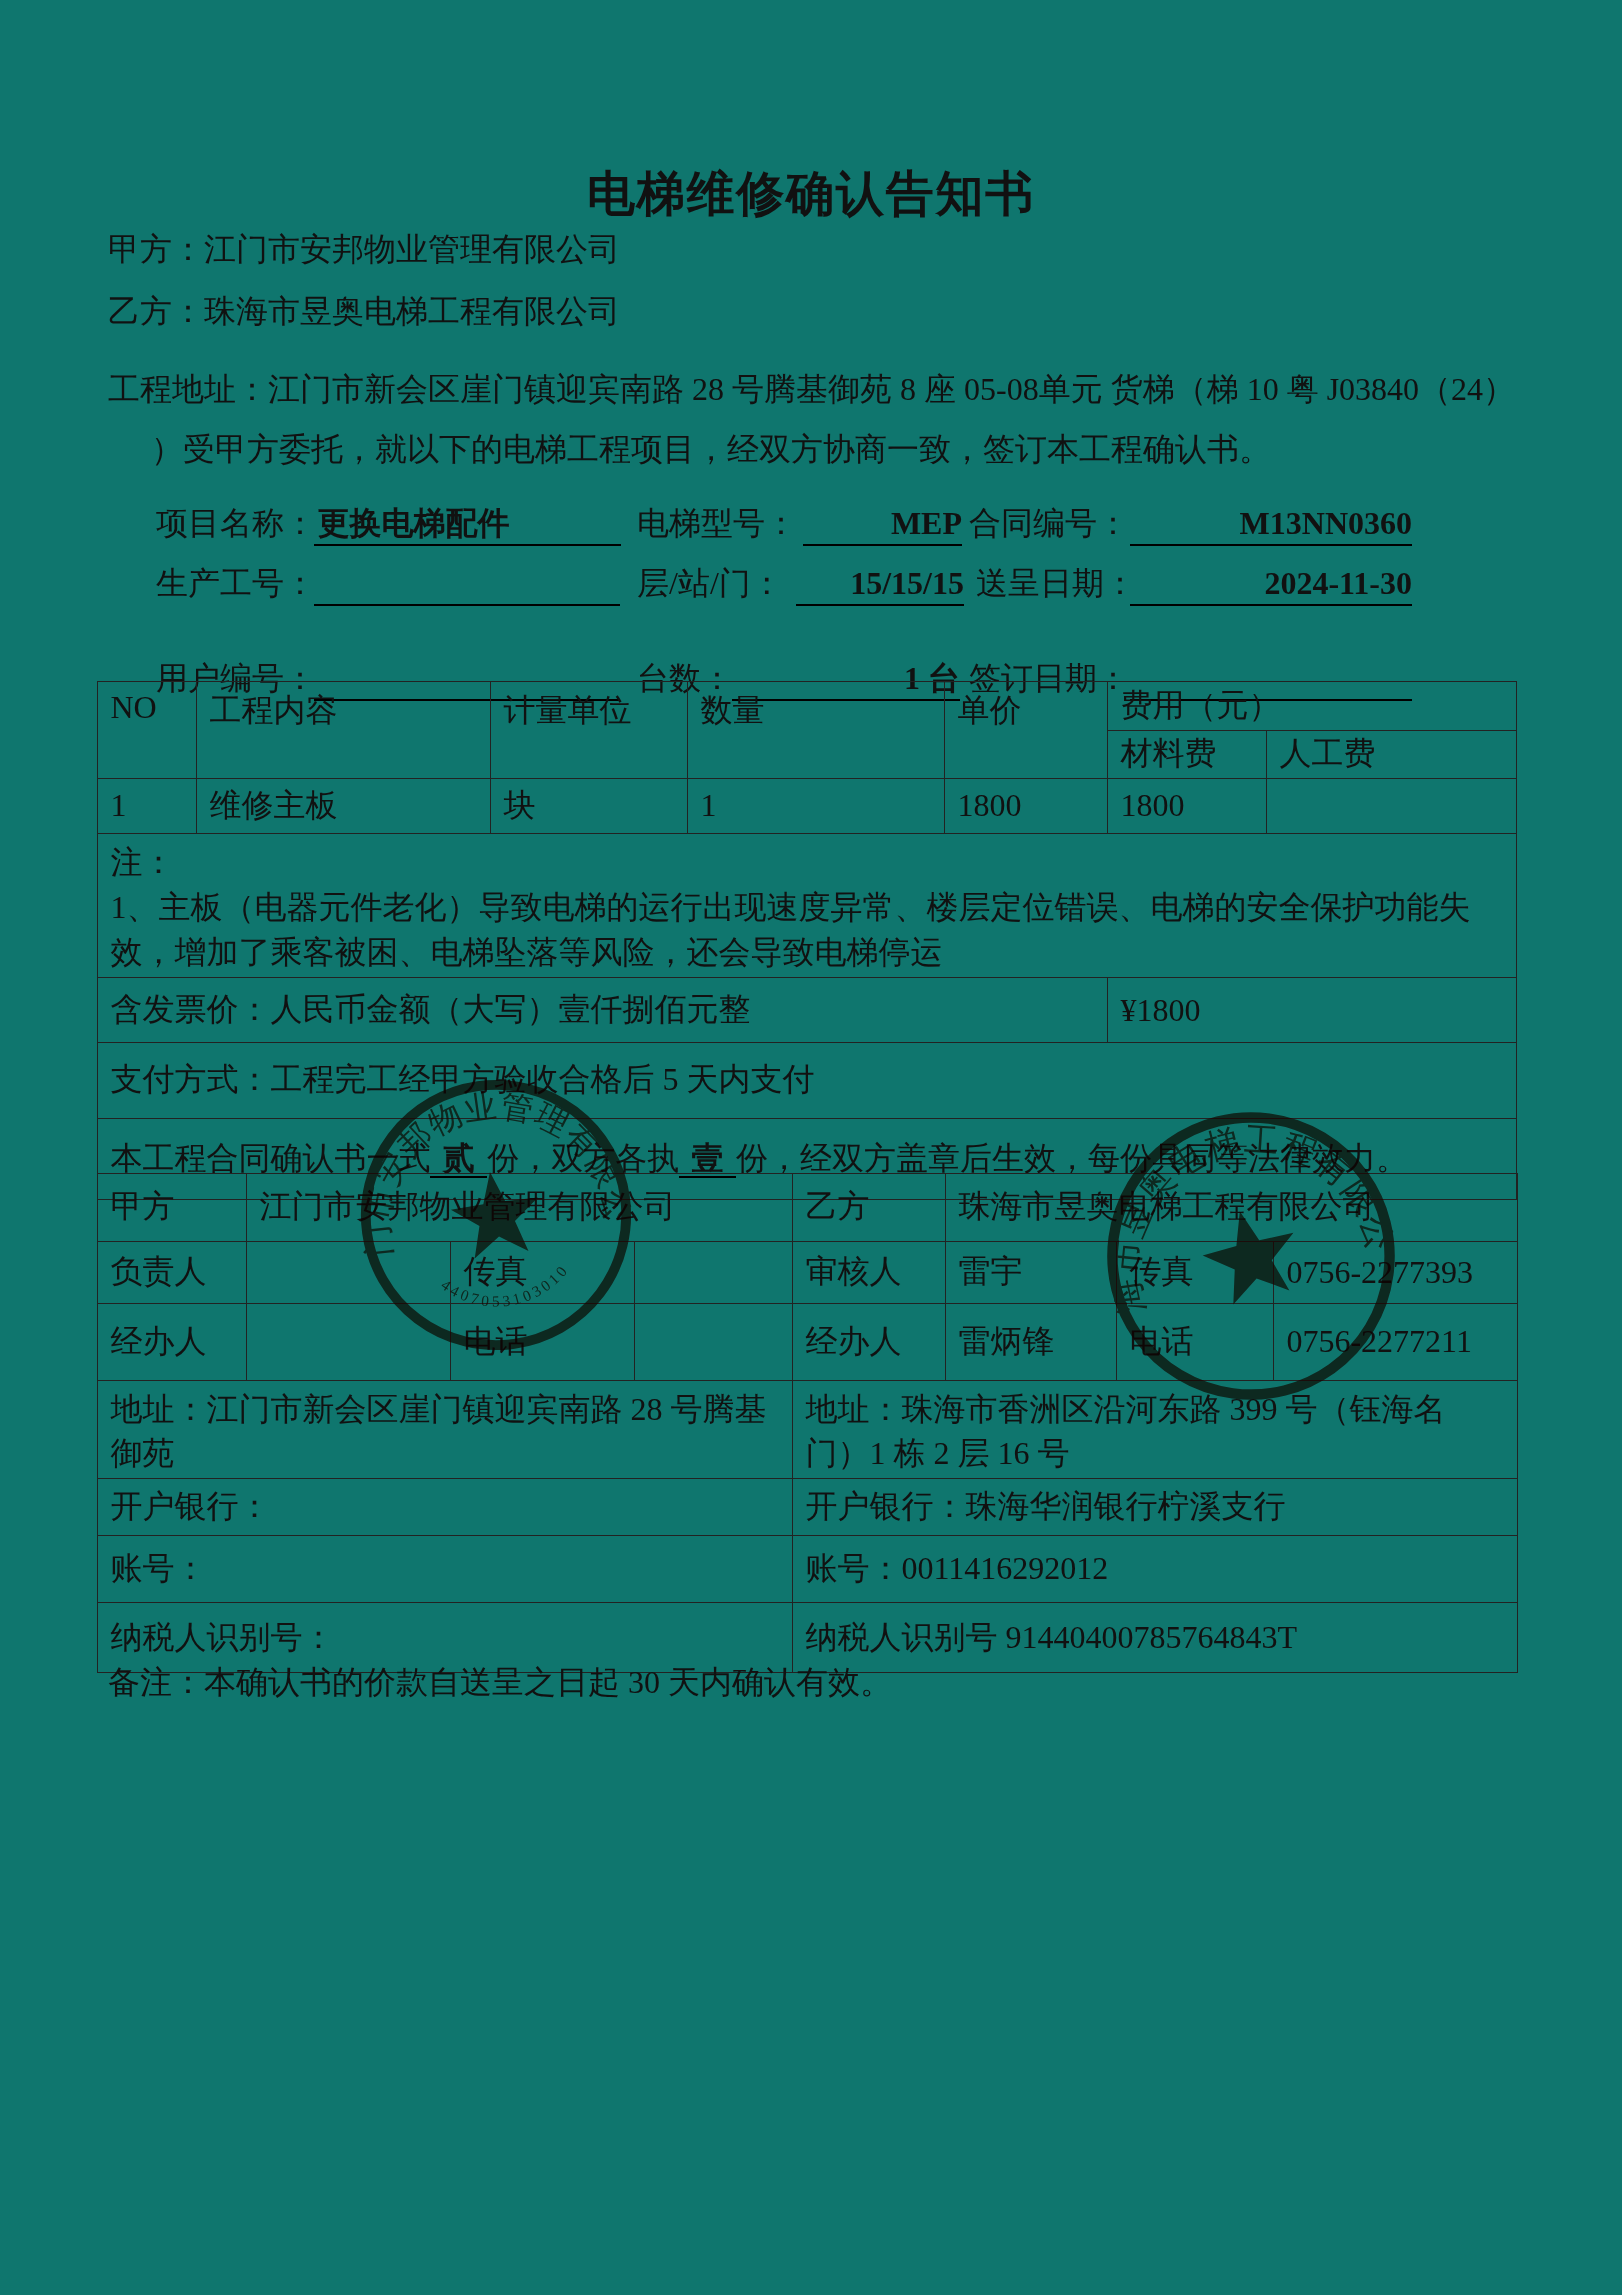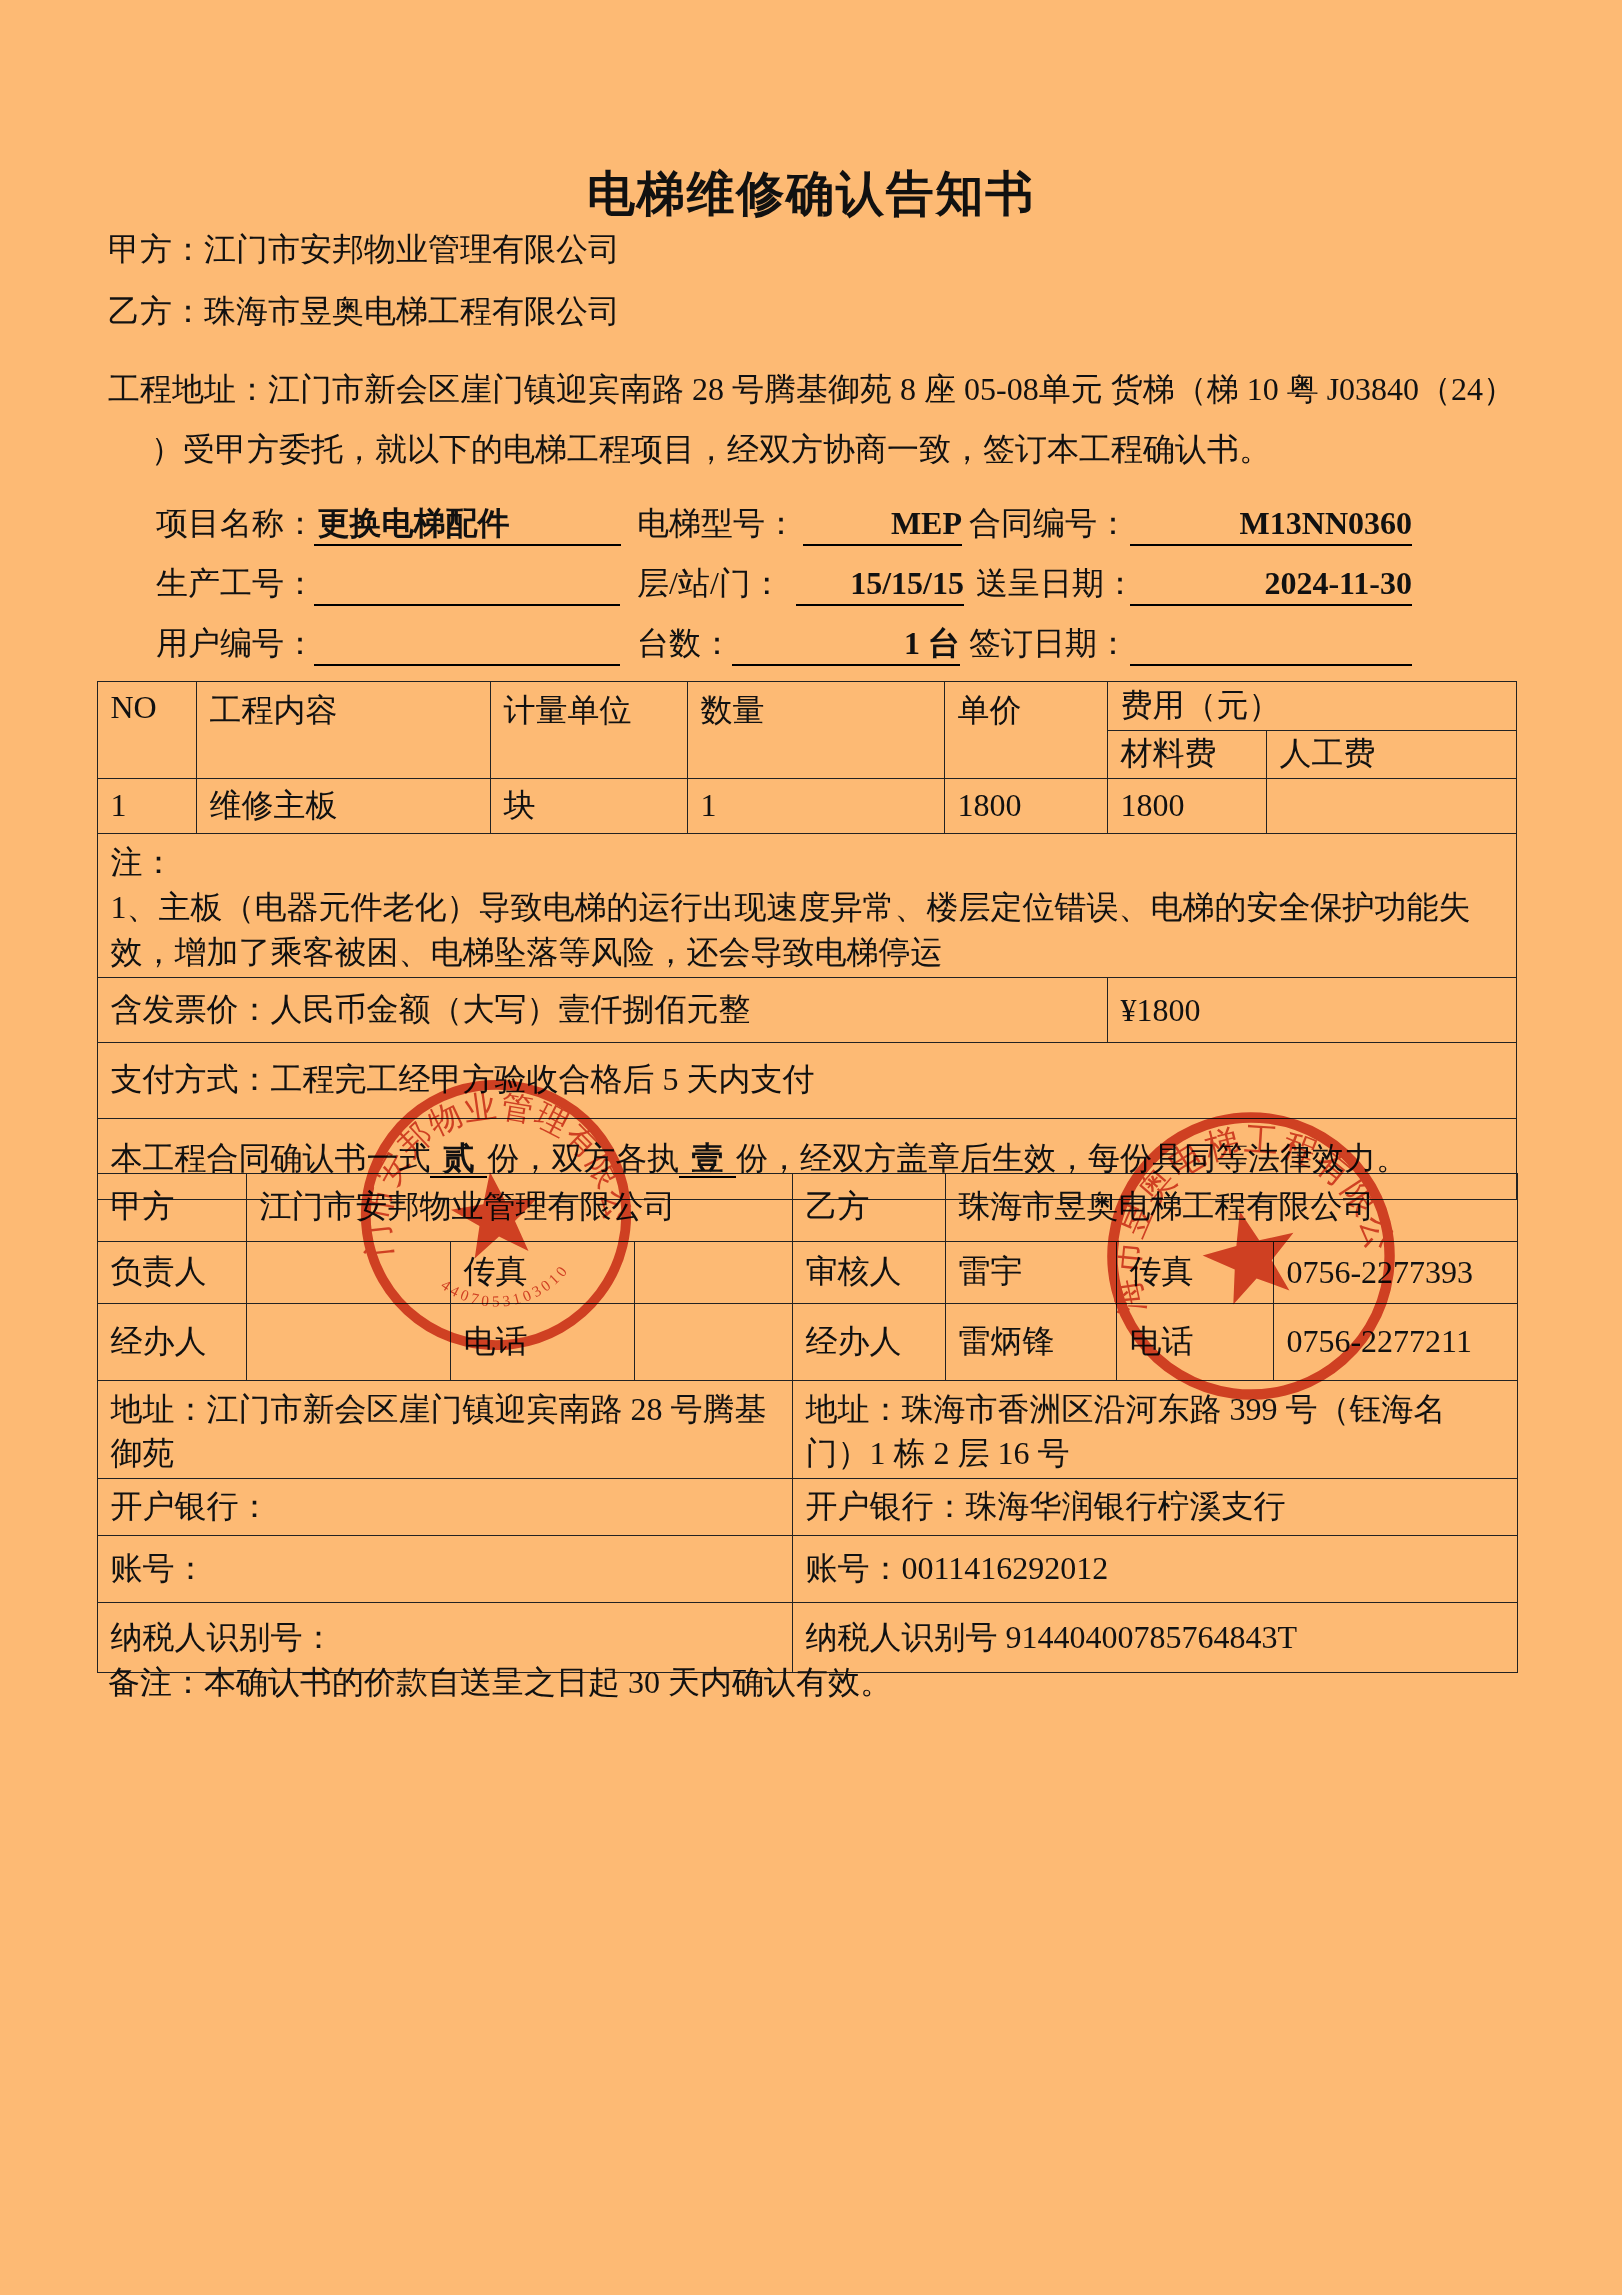--- a/index.html
+++ b/index.html
@@ -1,16 +1,16 @@
 <!DOCTYPE html>
 <html style="font-size:14px"><head>
 <meta charset="utf-8">
 <style>
   html,body{margin:0;padding:0;background:#ffffff;}
-  .page{position:relative;width:1622px;height:2295px;background:#fdba74;overflow:hidden;
+  .page{position:relative;width:1622px;height:2295px;background:#0f766e;overflow:hidden;
         font-family:"Liberation Serif","DejaVu Serif",serif;color:#111;}
   .title{position:absolute;top:162px;left:0;width:100%;text-align:center;
          font-size:48px;font-weight:bold;letter-spacing:1.8px;}
   .bodyline{position:absolute;left:108px;font-size:32px;line-height:39px;white-space:nowrap;}
   .fline{position:absolute;left:0;top:0;width:100%;height:46px;font-size:32px;}
   .fline span{position:absolute;top:0;line-height:41px;white-space:nowrap;margin-left:48px;}
   .lbl{color:#111;}
   .fill{border-bottom:2.7px solid #000;height:41px;text-align:right;font-weight:bold;}
   .fill.left{text-align:left;padding-left:3.5px;}
   
@@ -67,21 +67,21 @@
 
   <div class="fline" style="top:563px;">
     <span class="lbl" style="left:108px;">生产工号：</span>
     <span class="fill" style="left:266px;width:306px;"></span>
     <span class="lbl" style="left:589px;">层/站/门：</span>
     <span class="fill" style="left:748px;width:168px;">15/15/15</span>
     <span class="lbl" style="left:928px;">送呈日期：</span>
     <span class="fill" style="left:1082px;width:282px;">2024-11-30</span>
   </div>
 
-  <div class="fline" style="top:623px;">
+  <div class="fline" style="top:658px;">
     <span class="lbl" style="left:108px;">用户编号：</span>
     <span class="fill" style="left:266px;width:306px;"></span>
     <span class="lbl" style="left:589px;">台数：</span>
     <span class="fill" style="left:684px;width:228px;">1 台</span>
     <span class="lbl" style="left:921px;">签订日期：</span>
     <span class="fill" style="left:1082px;width:282px;"></span>
   </div>
 
   <table class="tbl tbl-main">
     <colgroup>

